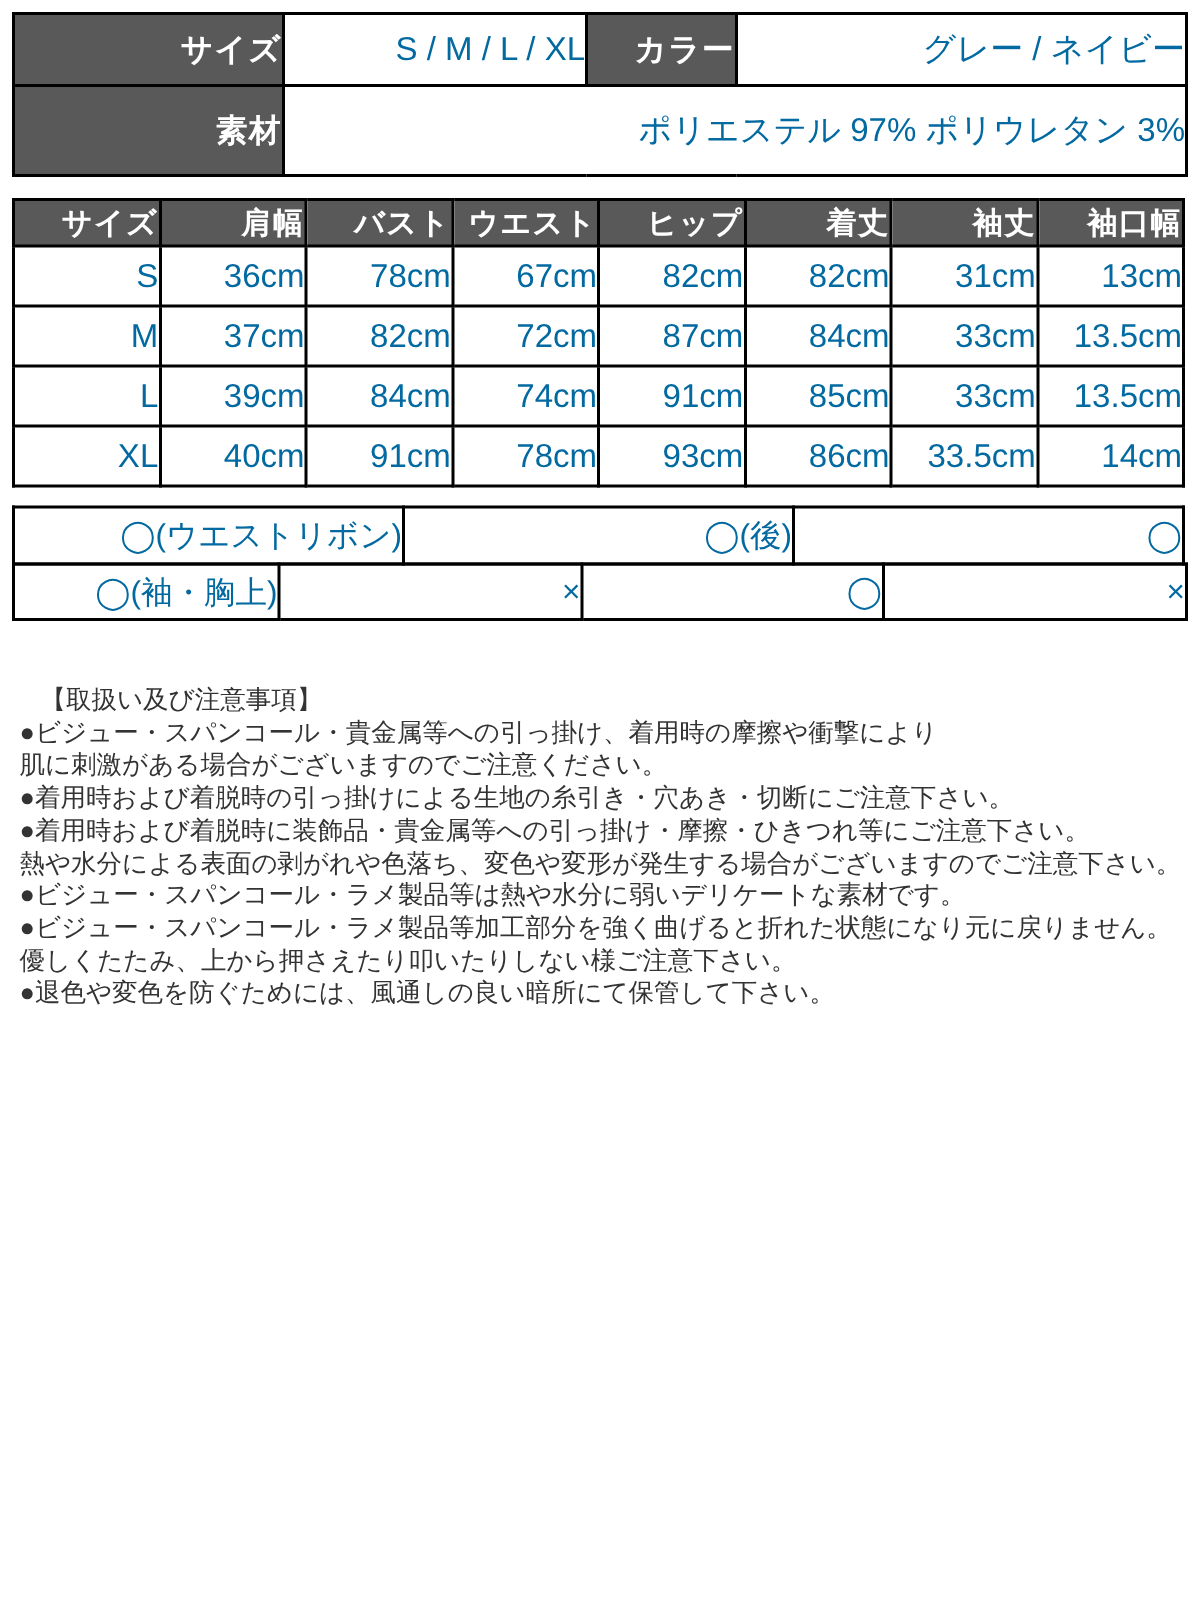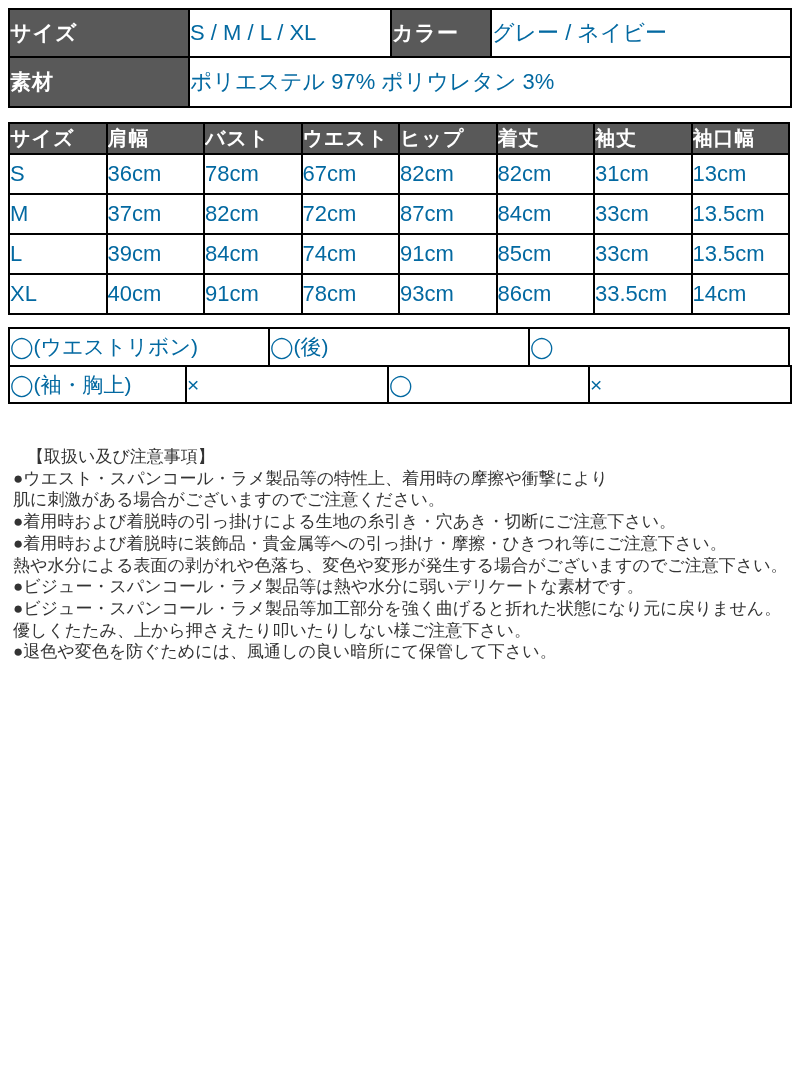--- a/index.html
+++ b/index.html
@@ -4,32 +4,32 @@
 <style>
   html,body { margin:0; padding:0; background:#ffffff; }
   body {
     width:800px; height:1067px;
     font-family:"Liberation Sans", sans-serif;
     color:#444444;
   }
   .container { padding:8px; }
 
   table { border-collapse:collapse; table-layout:fixed; width:782px; }
-  td, th { border:2px solid #000000; text-align:left; vertical-align:middle; padding:0; overflow:hidden; }
+  td, th { border:2px solid #000000; text-align:right; vertical-align:middle; padding:0; overflow:hidden; }
 
   .hdr {
     background:#595959; color:#ffffff;
     font-size:21px; font-weight:bold;
     letter-spacing:1px;
   }
   .val { font-size:22px; font-weight:normal; color:#0369a1; }
 
   .t-spec { margin-bottom:14px; }
   .t-spec tr.r1 { height:48px; }
-  .t-spec tr.r2 { height:50px; }
+  .t-spec tr.r2 { height:60px; }
 
   .t-size { margin-bottom:12px; }
   .t-size tr.head { height:31px; }
   .t-size tr.data { height:40px; }
   .t-size .hdr { font-size:20px; }
   .t-size .val { font-size:22px; }
 
   .t-feat1 tr.head { height:37px; }
   .t-feat1 tr.data { height:38px; }
   .t-feat2 tr.head { height:29px; }
@@ -156,21 +156,21 @@
       <td class="val">◯(袖・胸上)</td>
       <td class="val">×</td>
       <td class="val">◯</td>
       <td class="val">×</td>
     </tr>
   </tbody>
     </table>
 
   <div class="notes">
     <div class="note-title">【取扱い及び注意事項】</div>
-    <div class="note-line">●ウエスト・スパンコール・ラメ製品等の特性上、着用時の摩擦や衝撃により</div>
+    <div class="note-line">●ビジュー・スパンコール・貴金属等への引っ掛け、着用時の摩擦や衝撃により</div>
     <div class="note-line">肌に刺激がある場合がございますのでご注意ください。</div>
     <div class="note-line">●着用時および着脱時の引っ掛けによる生地の糸引き・穴あき・切断にご注意下さい。</div>
     <div class="note-line">●着用時および着脱時に装飾品・貴金属等への引っ掛け・摩擦・ひきつれ等にご注意下さい。</div>
     <div class="note-line">熱や水分による表面の剥がれや色落ち、変色や変形が発生する場合がございますのでご注意下さい。</div>
     <div class="note-line">●ビジュー・スパンコール・ラメ製品等は熱や水分に弱いデリケートな素材です。</div>
     <div class="note-line">●ビジュー・スパンコール・ラメ製品等加工部分を強く曲げると折れた状態になり元に戻りません。</div>
     <div class="note-line">優しくたたみ、上から押さえたり叩いたりしない様ご注意下さい。</div>
     <div class="note-line">●退色や変色を防ぐためには、風通しの良い暗所にて保管して下さい。</div>
   </div>
 

